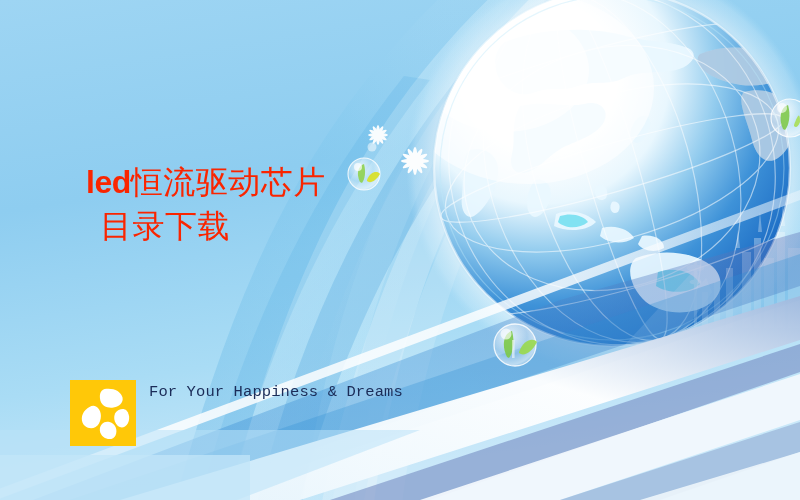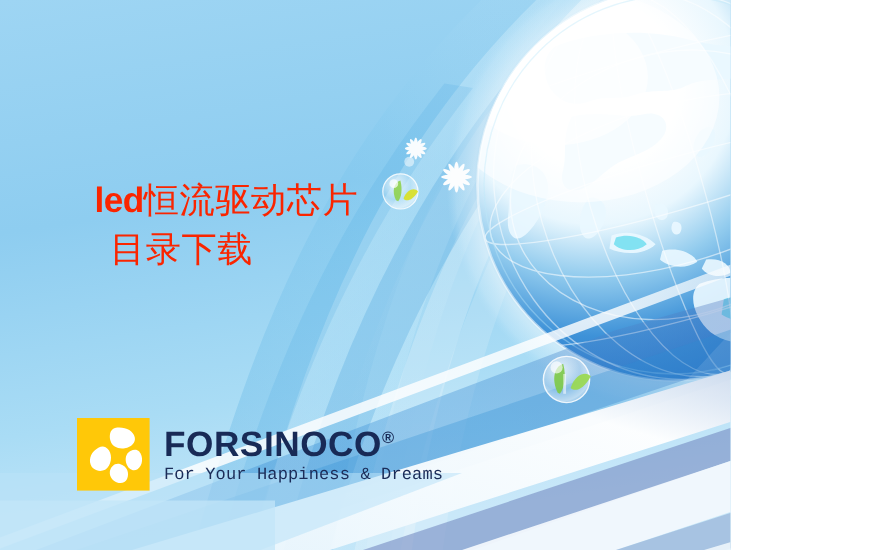--- a/index.html
+++ b/index.html
@@ -2,21 +2,21 @@
 <html><head>
 <meta charset="utf-8">
 <style>
   html, body {
     margin: 0;
     padding: 0;
     background: #ffffff;
   }
   #stage {
     position: relative;
-    width: 664px;
+    width: 800px;
     height: 500px;
     overflow: hidden;
     font-family: "Liberation Sans", sans-serif;
     background: linear-gradient(to bottom, #9cd3f2 0%, #8ecdf0 35%, #a5daf4 70%, #c5e6f8 100%);
   }
 
   
   .art {
     position: absolute;
     inset: 0;
@@ -390,18 +390,17 @@
           <path d="M56.5,30.5 C60.5,35 60,43 55,46.5 C51.3,49 46.8,46.6 45,41.8
                    C43.2,37 44.6,32 48.6,30 C51.6,28.5 54.6,28.5 56.5,30.5 Z"></path>
           <path d="M39.5,42 C45.5,43.6 48,50 45.5,55.5 C43.6,59.7 37.8,60.3 33.5,57
                    C29.2,53.7 28.6,47.6 32,44 C34.2,41.7 36.8,41.3 39.5,42 Z"></path>
           <path d="M26,26.5 C31.2,29.5 32.5,37 29,43.5 C26.2,48.7 19.5,49.7 15,46
                    C10.5,42.3 10.8,34.5 15.5,30 C19,26.6 22.8,24.7 26,26.5 Z"></path>
         </g>
       </svg>
     </div>
     <div class="logo-text">
-      <div class="brand-name"><span>FORSINOCO</span><span class="reg">®</span></div>
       <div class="brand-tagline">For Your Happiness &amp; Dreams</div>
     </div>
   </div>
 
 </div>
 
 </body></html>

